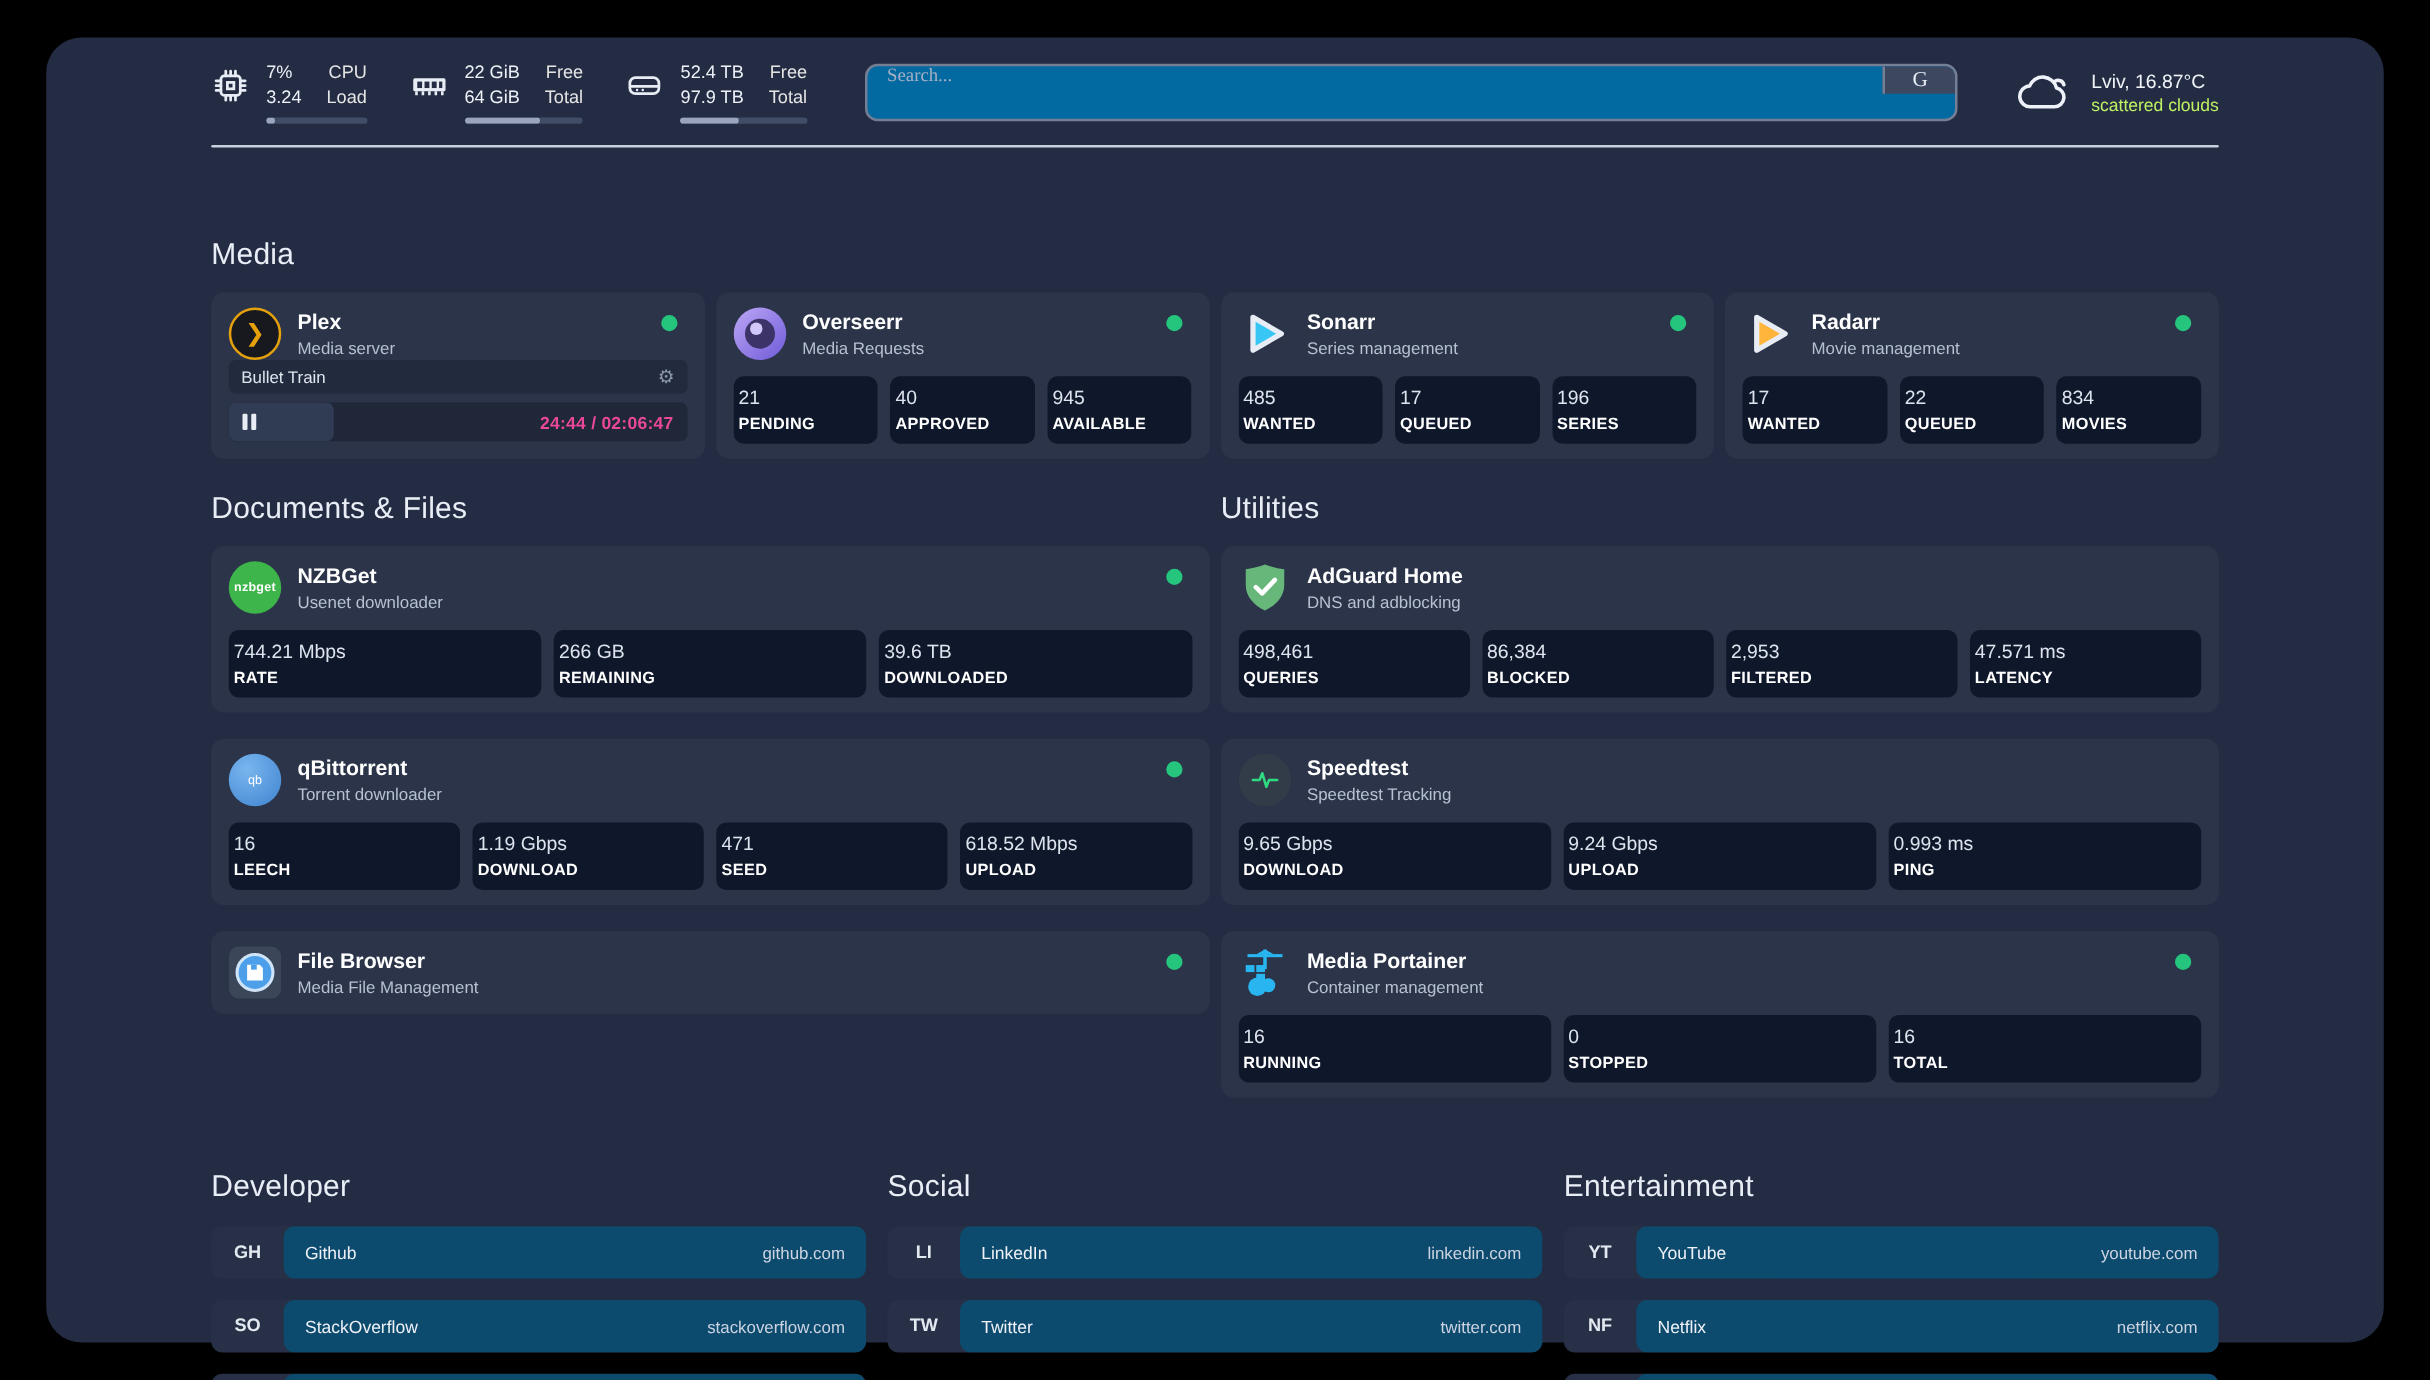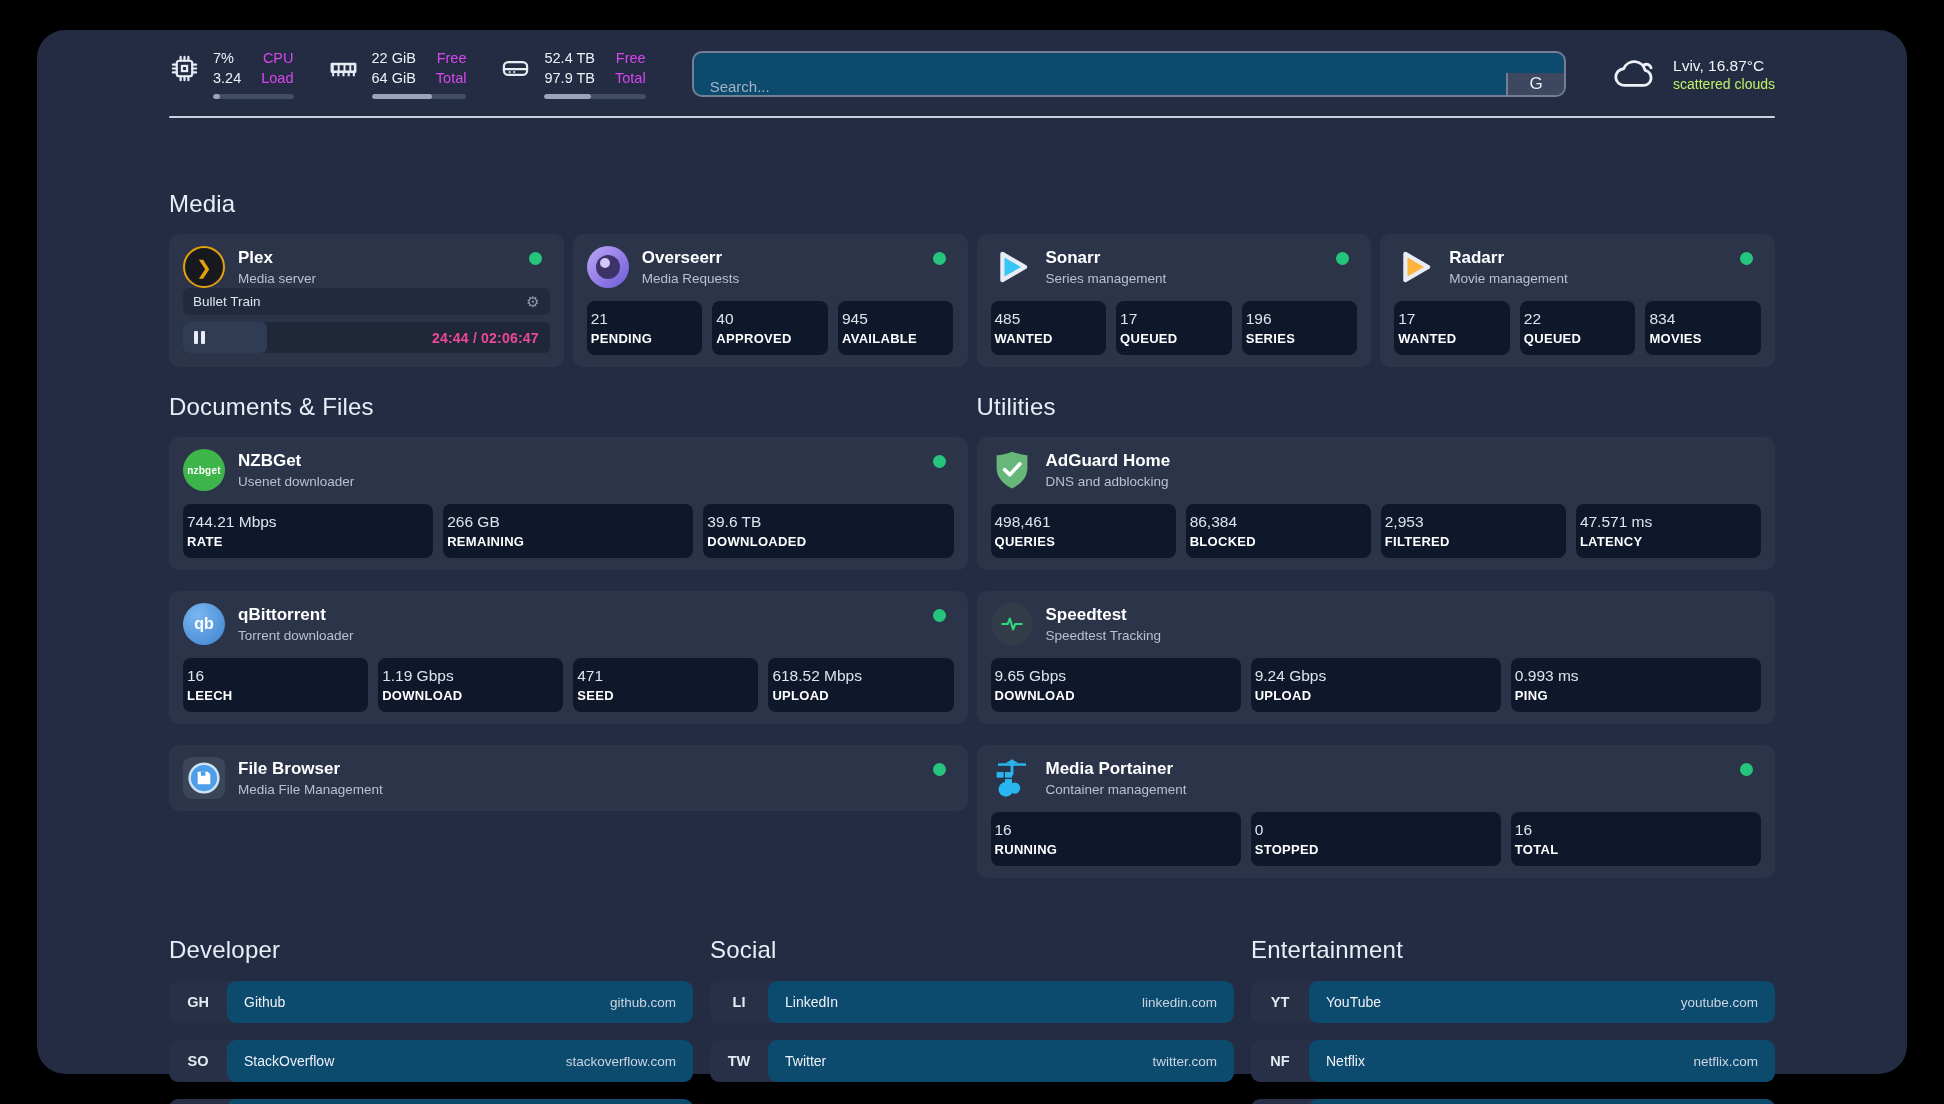--- a/index.html
+++ b/index.html
@@ -14,25 +14,25 @@
     padding:0 132px;
   }
   
   .topbar{display:flex;align-items:center;margin-top:18px;height:52px;}
   .sysstats{display:flex;gap:34px;align-items:center;}
   .stat{display:flex;gap:13px;align-items:flex-start;}
   .stat .hw-icon{width:31px;height:31px;margin-top:4px;flex:none;}
   .stat-body{display:flex;flex-direction:column;gap:6px;}
   .stat-rows{display:flex;gap:20px;}
   .stat-col{display:flex;flex-direction:column;line-height:1.32;font-size:14.5px;color:#edf1f7;}
-  .stat-col.labels{text-align:right;color:#d946ef;}
+  .stat-col.labels{text-align:right;color:#e5e5e5;}
   .stat-bar{height:5px;border-radius:3px;background:#414c66;overflow:hidden;}
   .stat-bar i{display:block;height:100%;background:#9aa5bb;border-radius:3px;}
   .searchbox{flex:1;margin:0 46px;height:42px;border:2px solid #747e95;border-radius:10px;
-    background:#0c4a6e;display:flex;overflow:hidden;align-items:flex-end;}
+    background:#0369a1;display:flex;overflow:hidden;align-items:flex-start;font-family:Liberation Serif, serif;}
   .searchbox input{flex:1;background:transparent;border:none;outline:none;color:#e8edf5;
     font-size:15px;padding:0 16px;font-family:inherit;}
   .searchbox input::placeholder{color:#a7b1c4;}
   .search-btn{width:58px;background:#3d4860;border:none;border-left:2px solid #747e95;
     color:#e8edf5;font-size:17px;display:flex;align-items:center;justify-content:center;
     cursor:pointer;font-family:inherit;}
   .weather{display:flex;gap:15px;align-items:center;}
   .weather svg{width:46px;height:36px;flex:none;}
   .weather-main{font-size:15.5px;color:#f0f3f8;line-height:1.35;}
   .weather-sub{font-size:14px;color:#bef264;}
@@ -70,21 +70,21 @@
   .circle-ic{width:42px;height:42px;border-radius:50%;display:flex;align-items:center;
     justify-content:center;box-sizing:border-box;}
   .plex-ic{background:#17191e;border:2.5px solid #e5a00d;color:#e5a00d;
     font-size:19px;font-weight:700;}
   .overseerr-ic{background:linear-gradient(135deg,#bda7f6,#6f5ad8);position:relative;}
   .overseerr-ic .inner{width:24px;height:24px;border-radius:50%;background:#3c3468;position:relative;}
   .overseerr-ic .glint{position:absolute;width:10px;height:10px;border-radius:50%;
     background:#d3c6f9;left:4px;top:3px;}
   .nzbget-ic{background:#3db54a;color:#fff;font-size:10px;font-weight:700;letter-spacing:.2px;}
   .qb-ic{background:radial-gradient(circle at 35% 30%,#79b6ef,#3f83cf);color:#fff;
-    font-size:16px;font-weight:700;}
+    font-size:10px;font-weight:400;}
   .speedtest-ic{background:#323c49;}
   .speedtest-ic svg{width:26px;height:26px;}
   
   .links-grid{display:grid;grid-template-columns:repeat(3,1fr);gap:17px;margin-top:58px;}
   .link-rows{display:flex;flex-direction:column;gap:17px;margin-top:17px;}
   .link-row{display:flex;height:42px;background:#273046;border-radius:9px;overflow:hidden;
     align-items:stretch;cursor:pointer;}
   .link-abbr{width:58px;display:flex;align-items:center;justify-content:center;
     font-weight:700;font-size:14.5px;color:#e3e9f1;flex:none;}
   .link-pill{flex:1;background:#0c4a6e;border-radius:9px;display:flex;align-items:center;

